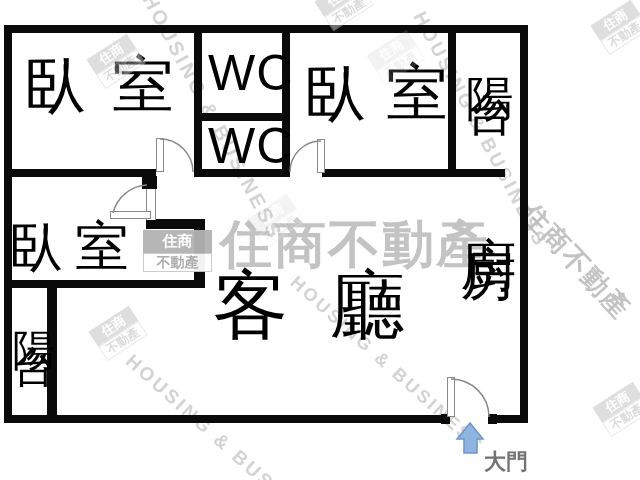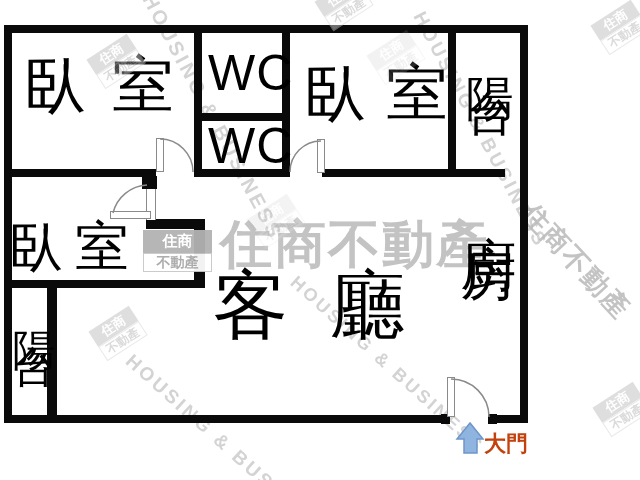--- a/index.html
+++ b/index.html
@@ -20,21 +20,21 @@
          transform-origin:0 0;transform:rotate(47deg);white-space:nowrap;}
   .stamp{position:absolute;width:48px;transform:rotate(-33deg);opacity:.42;}
   .stamp .st-top{background:#b3b3b3;color:#fff;font-size:13px;font-weight:bold;text-align:center;padding:2px 0;line-height:1.1;}
   .stamp .st-bot{color:#ababab;font-size:12px;font-weight:bold;text-align:center;background:#fff;
                  border:1px solid #cccccc;line-height:1.2;}
   .stamp-main{position:absolute;left:143px;top:230px;width:69px;opacity:.95;}
   .stamp-main .st-top{background:#b3b3b3;color:#fff;font-size:15px;font-weight:bold;text-align:center;padding:3px 0;line-height:1.1;}
   .stamp-main .st-bot{color:#a9a9a9;font-size:14px;font-weight:bold;text-align:center;background:#fff;
                  border:1px solid #c9c9c9;line-height:1.25;}
   .footer-note{position:absolute;left:95px;top:437px;font-size:16px;font-weight:bold;color:#1a1a1a;letter-spacing:0;}
-  .door-label{position:absolute;left:484px;top:429px;font-size:22px;font-weight:bold;color:#c2410c;}
+  .door-label{position:absolute;left:484px;top:447px;font-size:22px;font-weight:bold;color:#737373;}
 </style>
 </head>
 <body>
 
 <div id="canvas">
 
   <div class="wm wm-en" style="left:158px;top:-10px;transform:rotate(62deg);">HOUSING &amp; BUSINESS</div>
   <div class="wm wm-en" style="left:300px;top:272px;transform:rotate(42deg);font-size:18px;">HOUSING &amp; BUSINESS</div>
   <div class="wm wm-en" style="left:136px;top:350px;transform:rotate(42deg);font-size:19px;">HOUSING &amp; BUSINESS</div>
   <div class="wm wm-en" style="left:428px;top:8px;transform:rotate(62deg);font-size:19px;">HOUSING &amp; BUSINESS</div>

